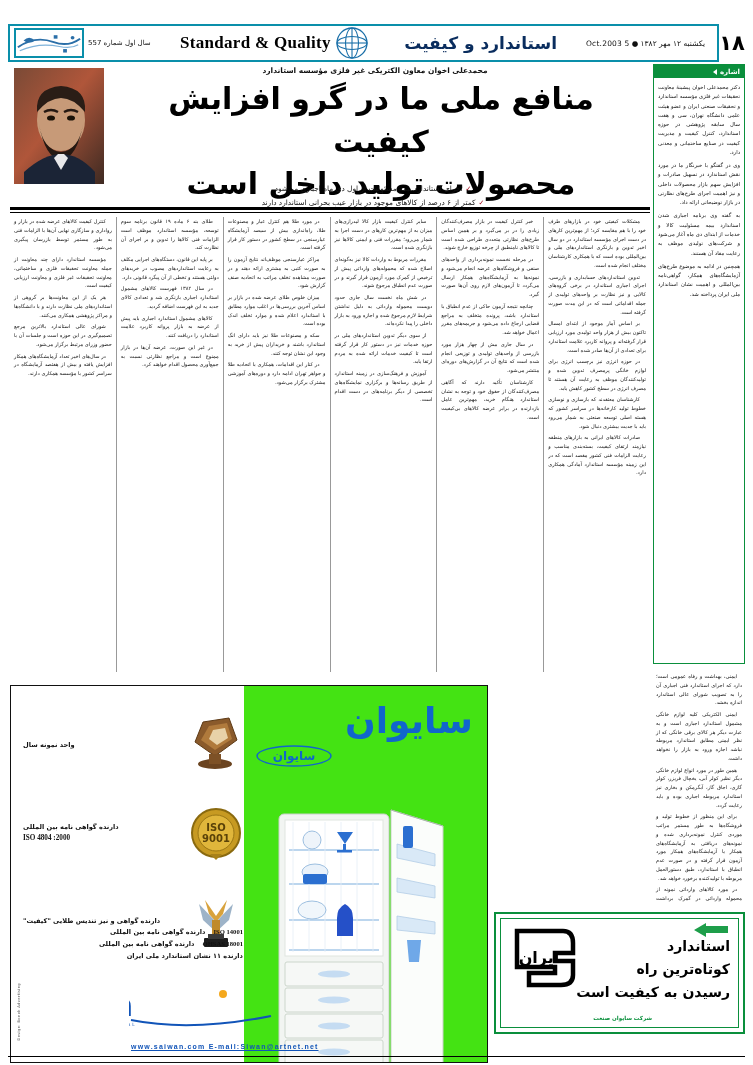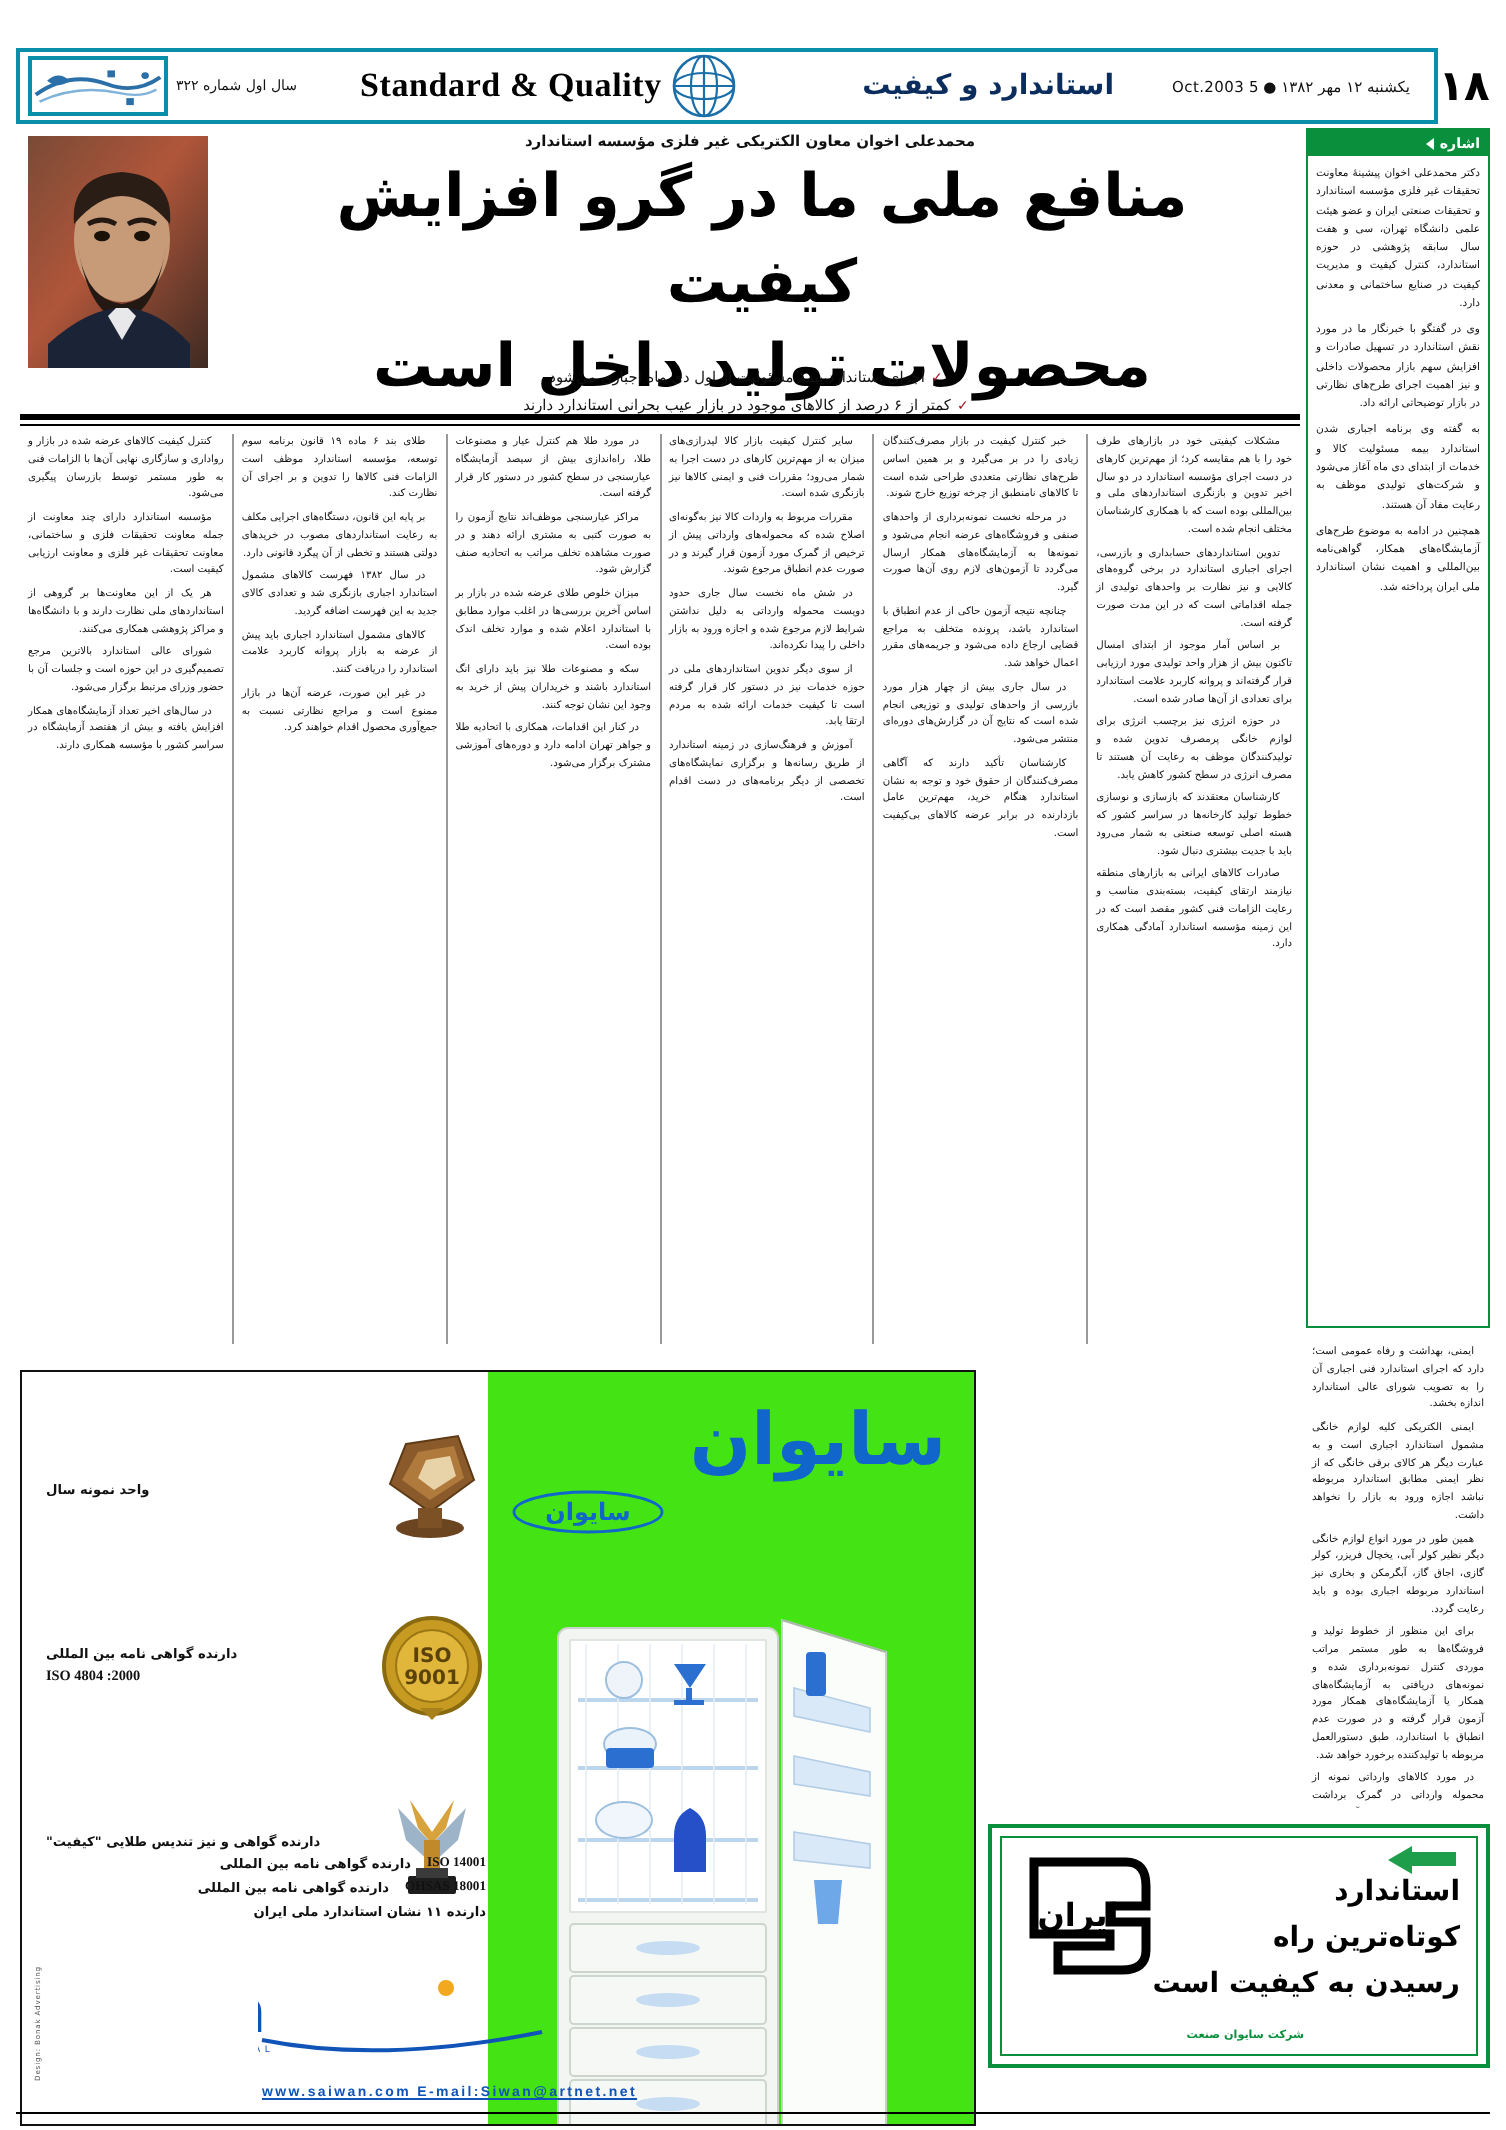--- a/index.html
+++ b/index.html
@@ -26,21 +26,21 @@
   .mast-bar {
     flex: 1; border: 2px solid #0a8faa; background: #fff;
     display: flex; align-items: center; position: relative; padding: 0 8px;
   }
   .mast-date {
     font-size: 7.5px; color: #111; letter-spacing: .2px; white-space: nowrap;
     margin-right: 4px;
   }
   .mast-title-fa {
     position: absolute; right: 160px; top: 50%; transform: translateY(-50%);
-    font-size: 14px; font-weight: bold; color: #0a2d5e; white-space: nowrap;
+    font-size: 17px; font-weight: bold; color: #0a2d5e; white-space: nowrap;
   }
   .globe {
     position: absolute; left: 50%; top: 50%; transform: translate(-50%,-50%) translateX(-12px);
     width: 40px; height: 40px;
   }
   .mast-title-en {
     position: absolute; left: 170px; top: 50%; transform: translateY(-50%);
     font-size: 17px; font-weight: bold; color: #000; white-space: nowrap;
     font-family: "Liberation Serif", serif; letter-spacing: .3px;
   }
@@ -232,21 +232,21 @@
     <div class="globe">
       <svg viewBox="0 0 40 40">
         <circle cx="20" cy="20" r="15" fill="none" stroke="#1a6fa8" stroke-width="1.3"></circle>
         <ellipse cx="20" cy="20" rx="6.5" ry="15" fill="none" stroke="#1a6fa8" stroke-width="1.1"></ellipse>
         <line x1="5" y1="20" x2="35" y2="20" stroke="#1a6fa8" stroke-width="1.1"></line>
         <line x1="20" y1="5" x2="20" y2="35" stroke="#1a6fa8" stroke-width="1.1"></line>
         <ellipse cx="20" cy="20" rx="15" ry="6.5" fill="none" stroke="#1a6fa8" stroke-width="1.1"></ellipse>
       </svg>
     </div>
     <div class="mast-title-en">Standard &amp; Quality</div>
-    <div class="mast-issue">سال اول  شماره ۳۲۲</div>
+    <div class="mast-issue">سال اول  شماره 557</div>
     <div class="mast-logo">
       <svg viewBox="0 0 70 30" preserveAspectRatio="none">
         <rect width="70" height="30" fill="#ffffff"></rect>
         <path d="M2 20 Q20 6 40 14 Q55 20 68 10" stroke="#2b6fa8" stroke-width="2.2" fill="none"></path>
         <path d="M4 24 Q24 14 46 19 Q58 22 66 17" stroke="#7fb3da" stroke-width="1.4" fill="none"></path>
         <path d="M8 12 q6 -6 12 0 q-6 5 -12 0z" fill="#2b6fa8"></path>
         <rect x="40" y="6" width="4" height="4" fill="#2b6fa8"></rect>
         <rect x="50" y="22" width="4" height="4" fill="#2b6fa8"></rect>
         <circle cx="60" cy="9" r="2" fill="#2b6fa8"></circle>
       </svg>

